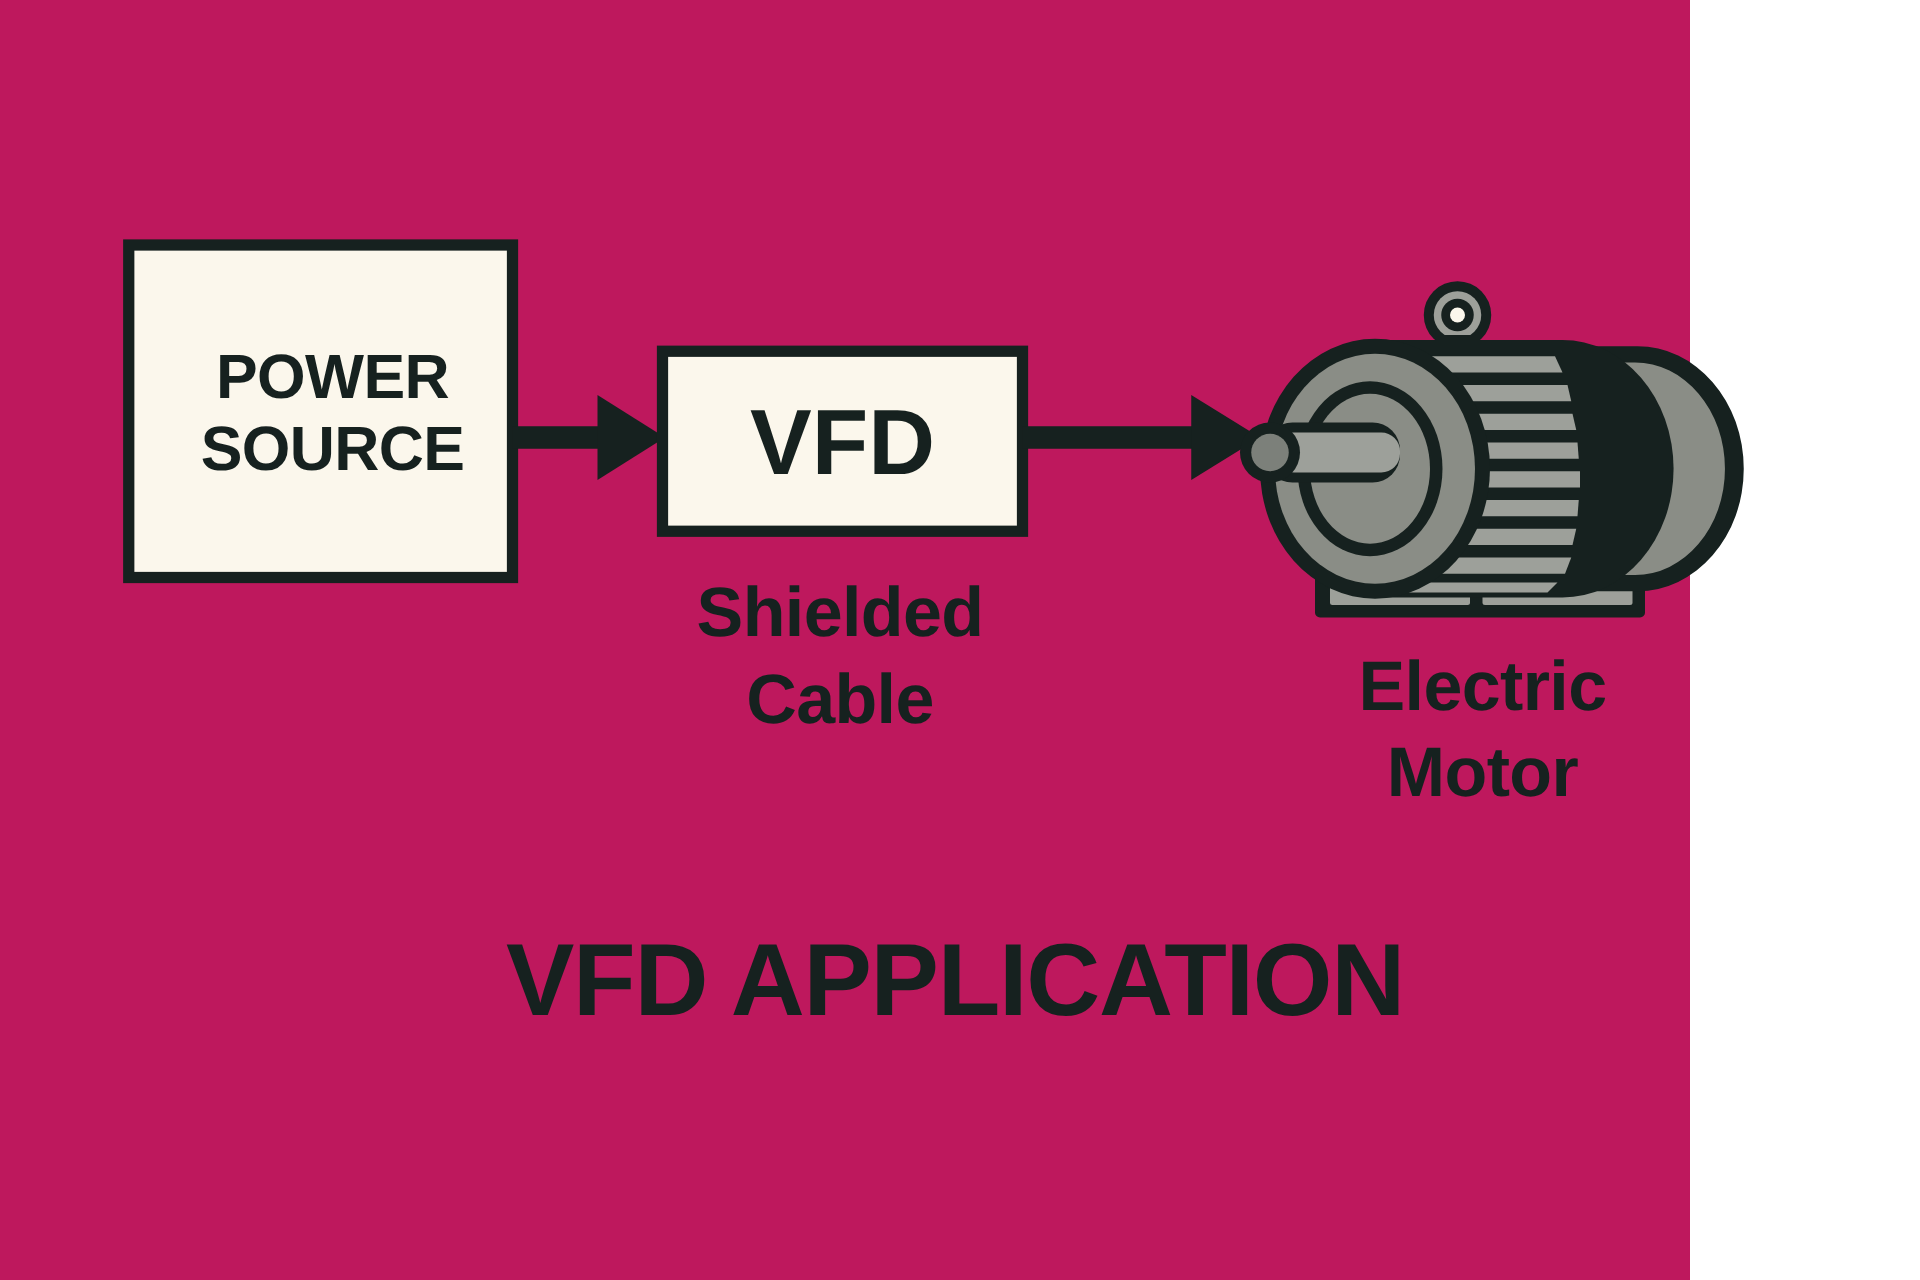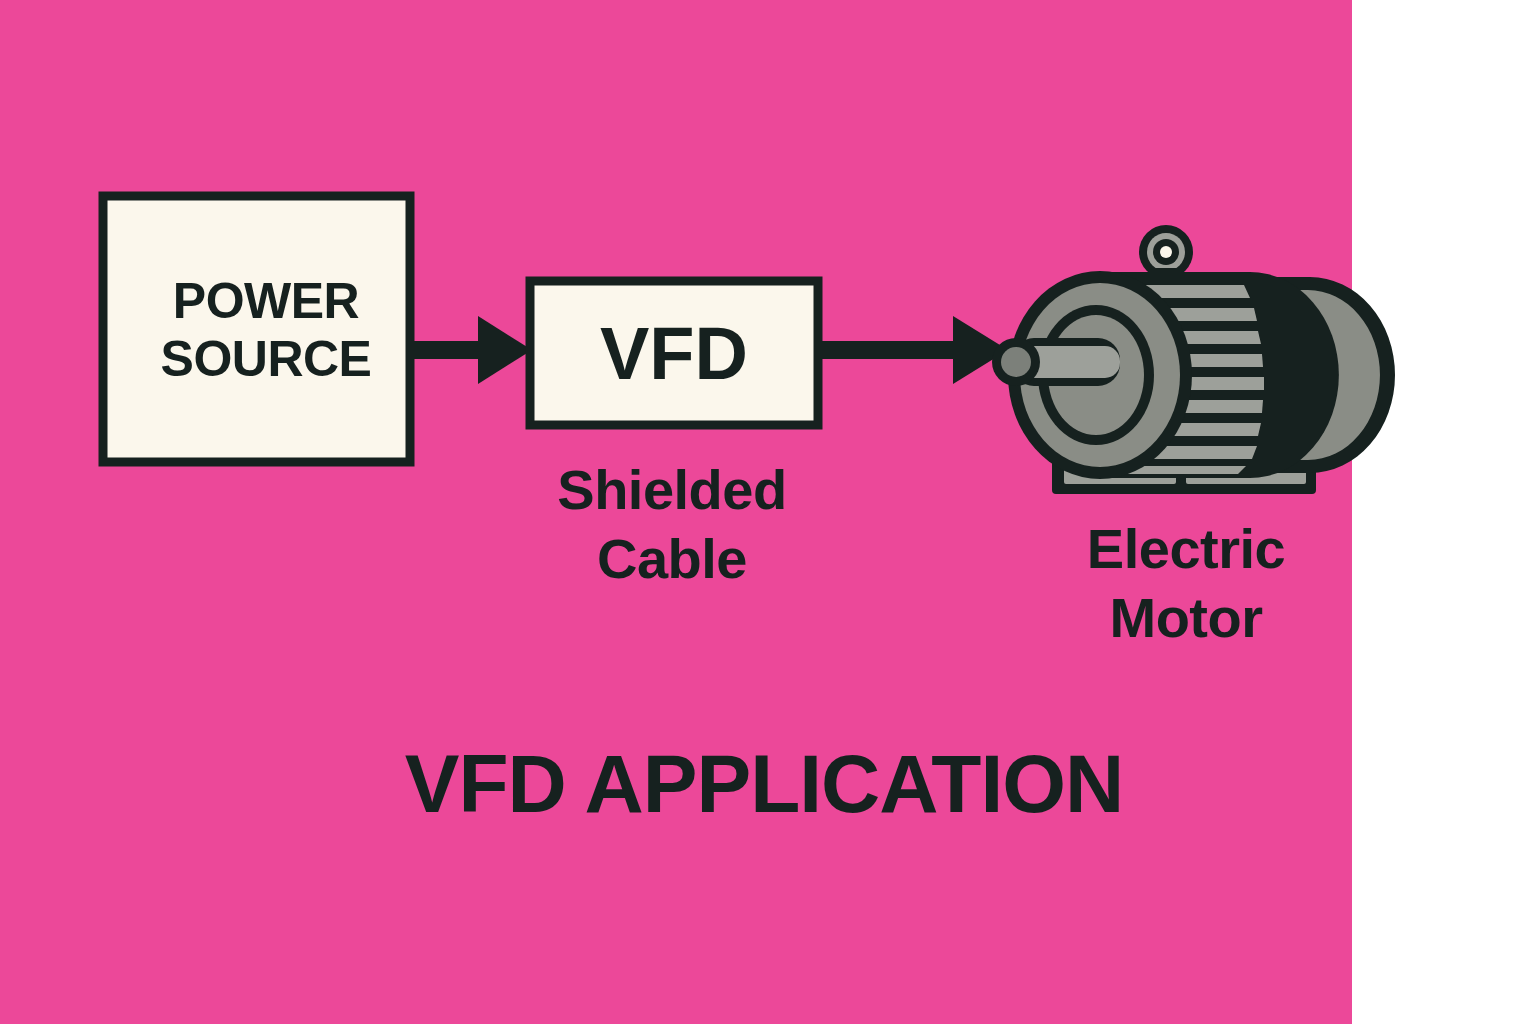--- a/index.html
+++ b/index.html
@@ -9,21 +9,21 @@
   body {
     width: 1536px;
     height: 1024px;
     overflow: hidden;
     font-family: "Liberation Sans", sans-serif;
   }
   #stage {
     position: relative;
     width: 1352px;
     height: 1024px;
-    background: #ec4899;
+    background: #be185d;
   }
   #diagram {
     position: absolute;
     left: 0;
     top: 0;
     width: 1536px;
     height: 1024px;
     display: block;
   }
   .blk-text {

